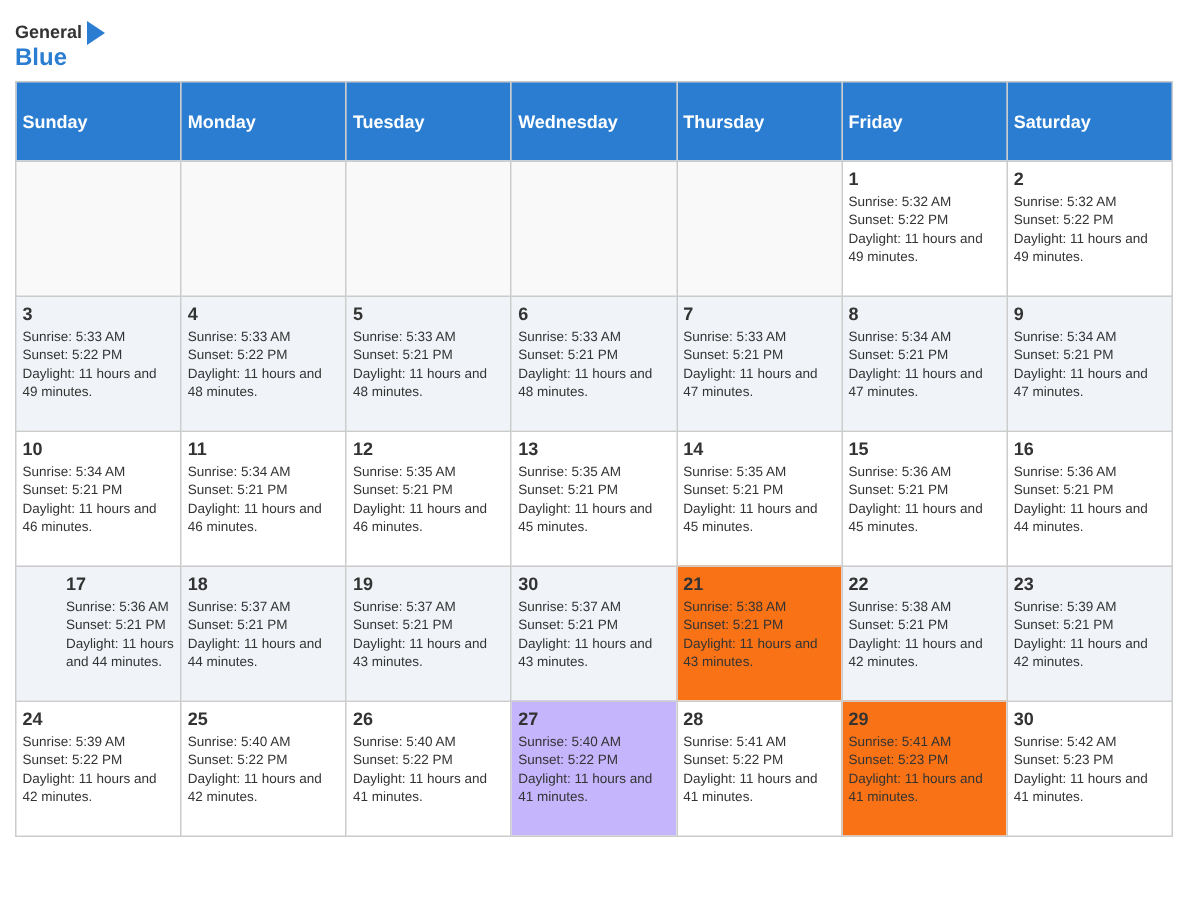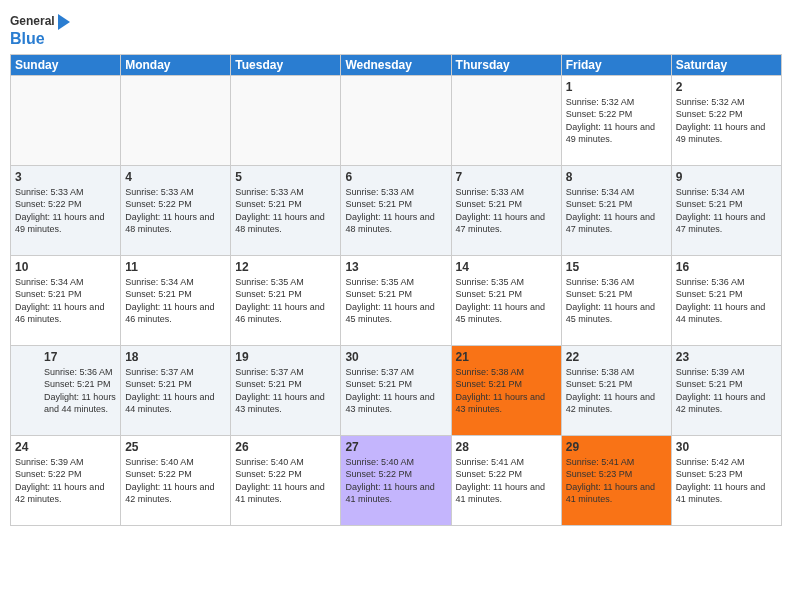--- a/index.html
+++ b/index.html
@@ -36,21 +36,21 @@
     .calendar {
       width: 100%;
       border-collapse: collapse;
       table-layout: fixed;
     }
     .calendar th {
       background: #2a7dd1;
       color: #fff;
       font-size: 12px;
       font-weight: bold;
-      padding: 3px 4px;
+      padding: 19px 4px;
       text-align: left;
       border: 1px solid #ccc;
     }
     .calendar td {
       vertical-align: top;
       border: 1px solid #ccc;
       padding: 4px;
       font-size: 9.5px;
       color: #333;
       height: 90px;

